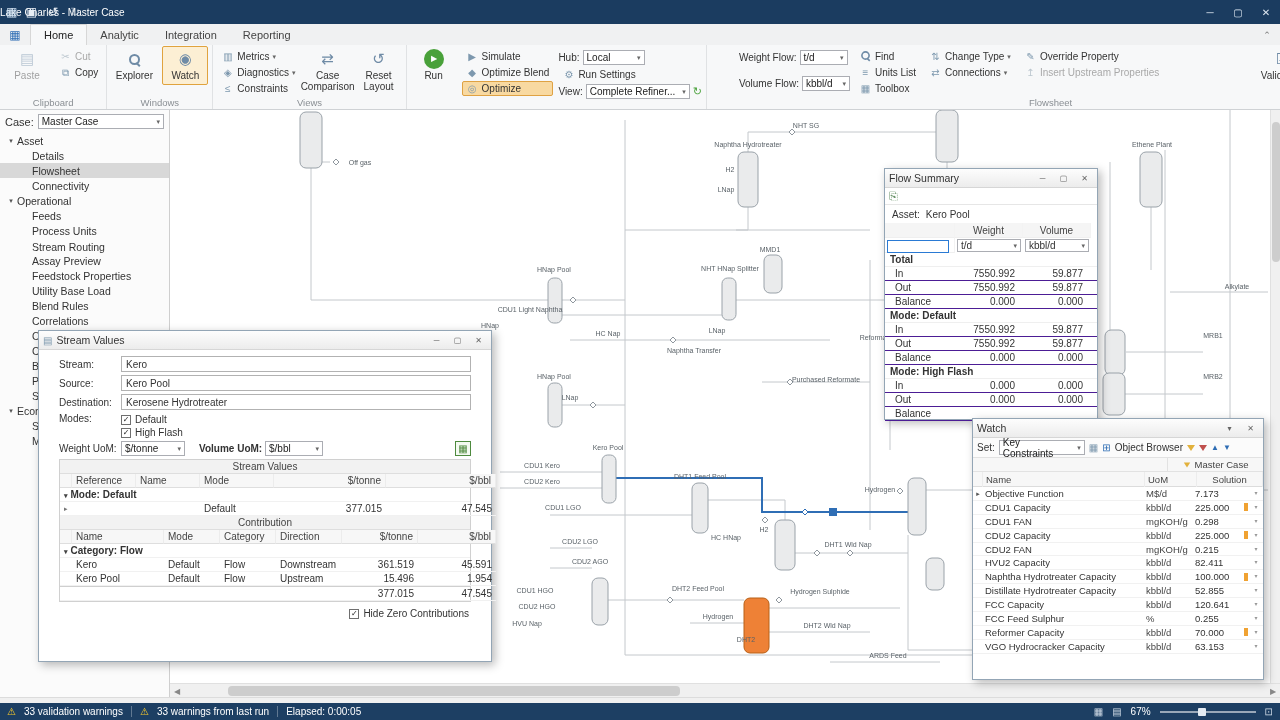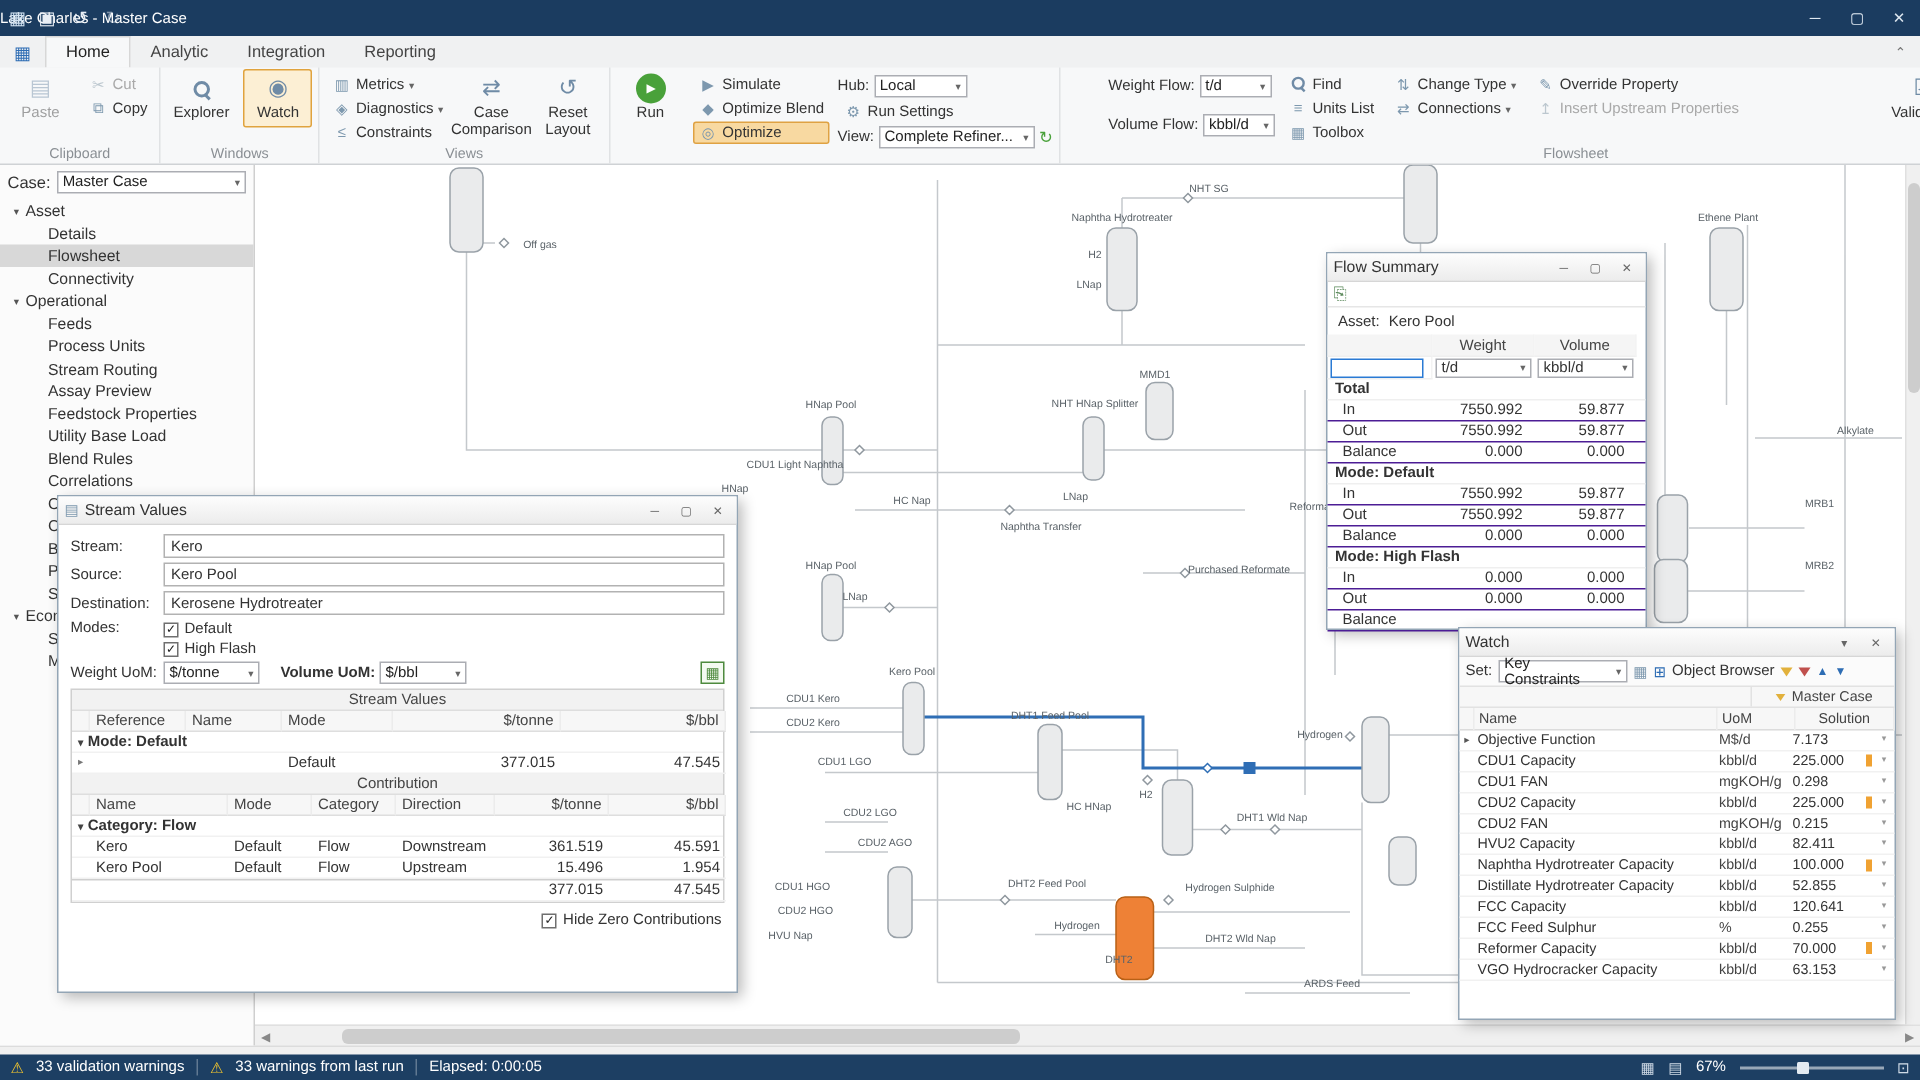--- a/index.html
+++ b/index.html
@@ -70,21 +70,21 @@
 .vthumb{position:absolute;left:1px;top:12px;width:8px;height:140px;background:#cdcdcd;border-radius:4px;}
 
 
 .win{position:absolute;background:#fff;border:1px solid #93a5b5;box-shadow:3px 3px 9px rgba(0,0,0,.28);z-index:30;}
 .wt{height:19px;background:linear-gradient(#fdfdfd,#ececec);border-bottom:1px solid #d6d6d6;display:flex;align-items:center;padding:0 4px;font-size:10.5px;color:#333;gap:4px;}
 .wt .wtt{flex:1;}
 .wt .wico{color:#7d98ae;font-size:10px;}
 .wbtn{width:17px;height:15px;display:flex;align-items:center;justify-content:center;font-size:8px;color:#666;}
 
 
-.sv-body{padding:6px 8px 0;font-size:10px;}
+.sv-body{padding:6px 20px 0;font-size:10px;}
 .frow{display:flex;align-items:center;margin-bottom:3px;}
 .flabel{width:62px;color:#333;flex:none;}
 .tinput{flex:1;border:1px solid #b2b2b2;height:16px;padding:0 4px;background:#fff;display:flex;align-items:center;font-size:10px;}
 .cb{width:10px;height:10px;border:1px solid #6f6f6f;background:#fff;display:inline-flex;align-items:center;justify-content:center;font-size:8px;color:#222;margin-right:4px;line-height:10px;flex:none;}
 .sv-grid{border:1px solid #d0d0d0;margin-top:3px;}
 .tcap{background:#f2f2f2;border-bottom:1px solid #dedede;text-align:center;height:14px;line-height:14px;color:#444;}
 .t1,.t1h{display:grid;grid-template-columns:12px 64px 64px 74px 112px 110px;}
 .t2,.t2h{display:grid;grid-template-columns:12px 92px 56px 56px 66px 76px 78px;}
 .t1h span,.t2h span{background:#f7f7f7;border-bottom:1px solid #dedede;border-right:1px solid #ececec;height:14px;line-height:14px;padding:0 4px;color:#444;}
 .t1 span,.t2 span{height:14px;line-height:14px;padding:0 4px;border-bottom:1px solid #f1f1f1;}

